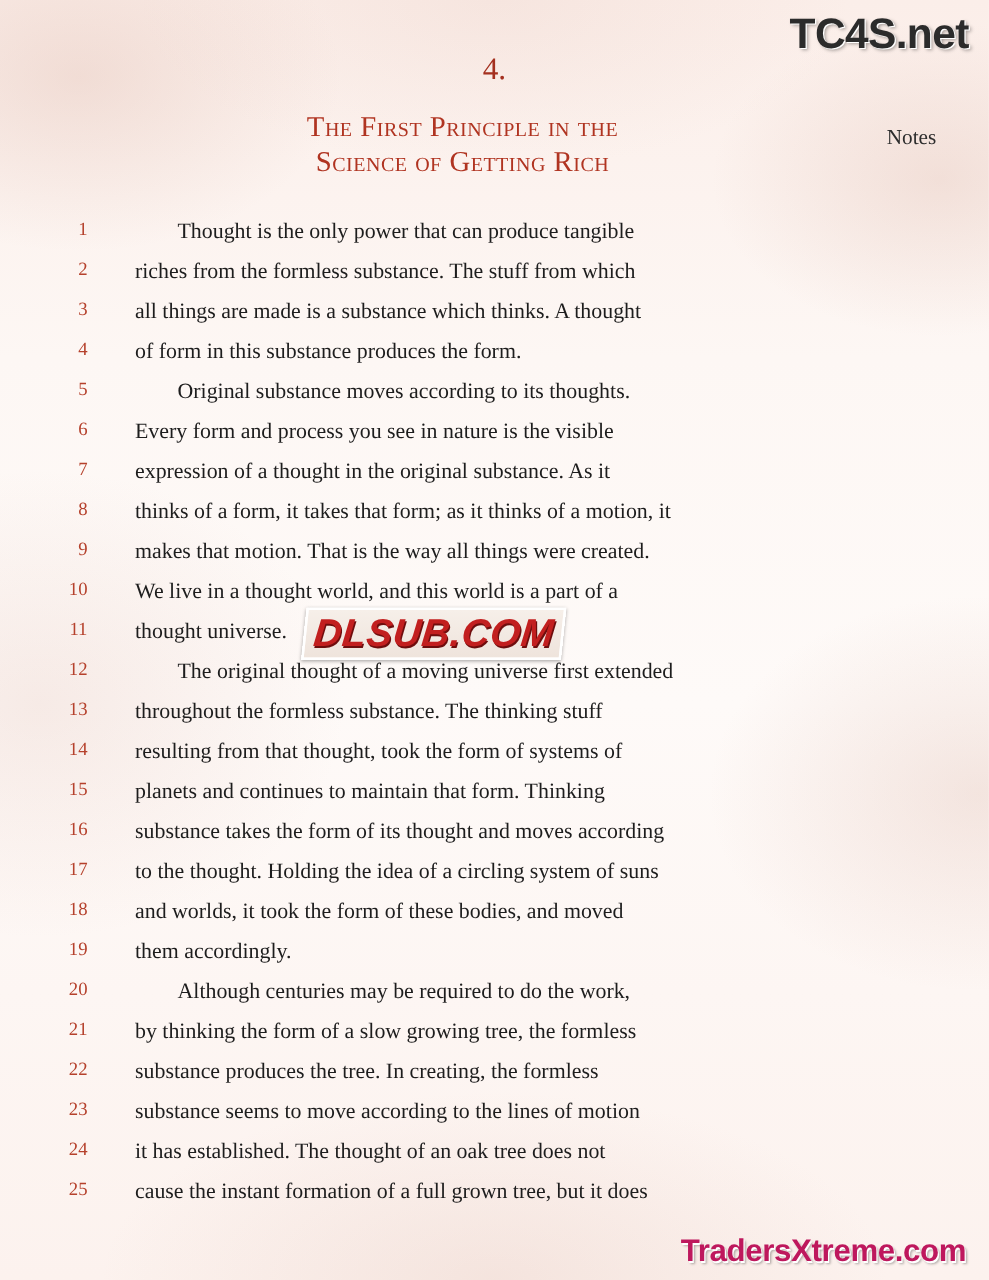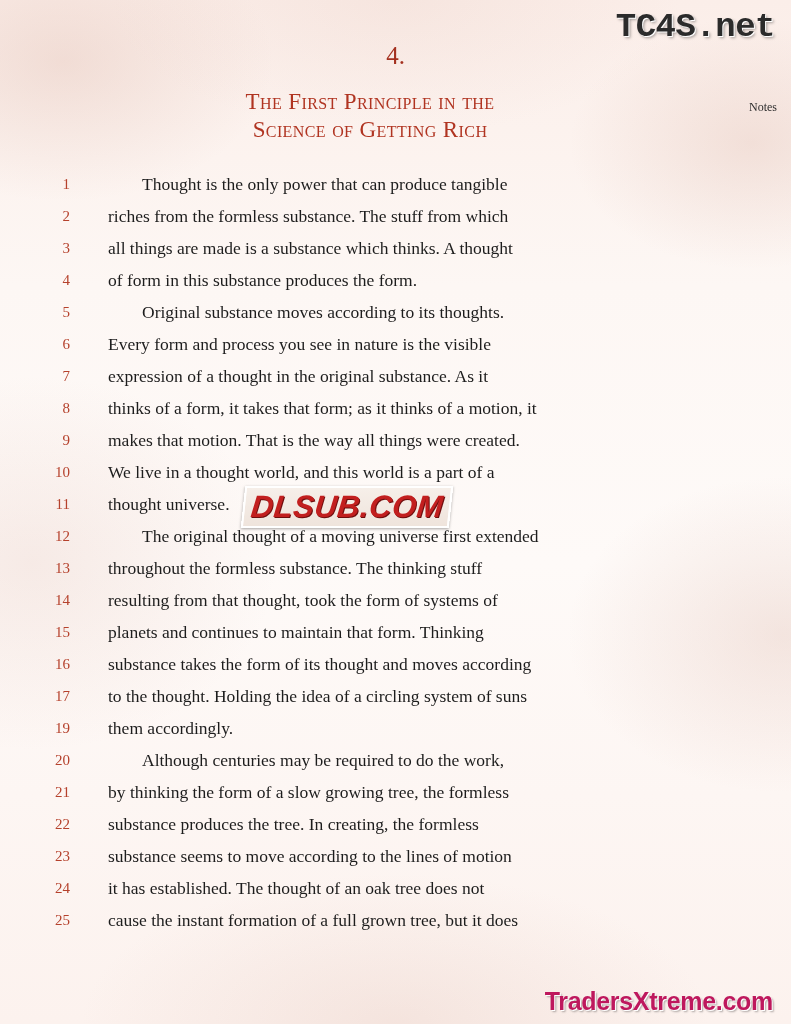--- a/index.html
+++ b/index.html
@@ -31,21 +31,21 @@
   .page {
     position: absolute;
     inset: 0;
   }
 
   
   .brand-top {
     position: absolute;
     top: 8px;
     right: 16px;
-    font-family: Liberation Mono, monospace;
+    font-family: Liberation Sans, sans-serif;
     font-weight: bold;
     font-size: 34px;
     color: #2b2b2b;
     letter-spacing: -0.5px;
     text-shadow: 1px 1px 0 #ffffff, 2px 2px 3px rgba(0,0,0,0.35);
   }
 
   
   .chapter-number {
     position: absolute;
@@ -72,22 +72,22 @@
     line-height: 28px;
     font-variant: small-caps;
     letter-spacing: 0.4px;
   }
   .chapter-title .l2 { display: block; }
 
   
   .notes-label {
     position: absolute;
     top: 100px;
-    right: 14px;
-    font-size: 12px;
+    right: 42px;
+    font-size: 17px;
     color: #2d2d2d;
     font-family: "Liberation Serif", serif;
   }
 
   
   .body-area {
     position: absolute;
     top: 168px;
     left: 108px;
     width: 524px;
@@ -230,20 +230,24 @@
       </div>
       <div class="line">
         <span class="num">16</span>
         <span class="txt">substance takes the form of its thought and moves according</span>
       </div>
       <div class="line">
         <span class="num">17</span>
         <span class="txt">to the thought. Holding the idea of a circling system of suns</span>
       </div>
       <div class="line">
+        <span class="num">18</span>
+        <span class="txt">and worlds, it took the form of these bodies, and moved</span>
+      </div>
+      <div class="line">
         <span class="num">19</span>
         <span class="txt">them accordingly.</span>
       </div>
       <div class="line">
         <span class="num">20</span>
         <span class="txt indent">Although centuries may be required to do the work,</span>
       </div>
       <div class="line">
         <span class="num">21</span>
         <span class="txt">by thinking the form of a slow growing tree, the formless</span>

